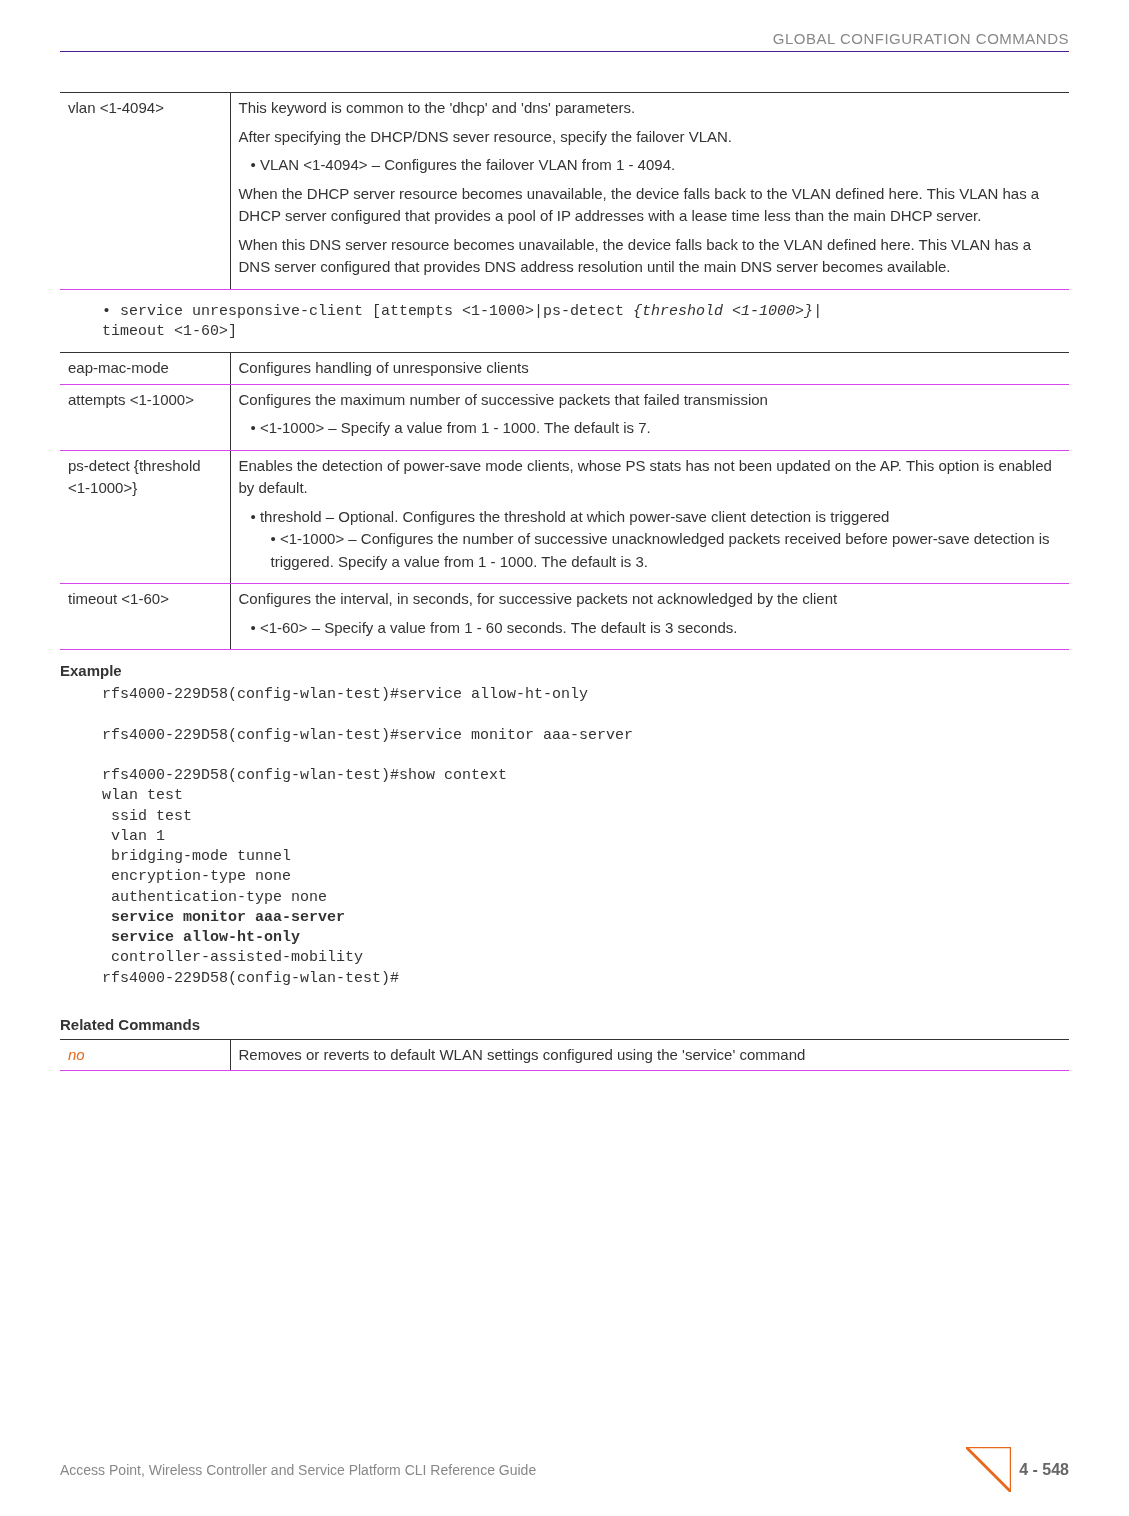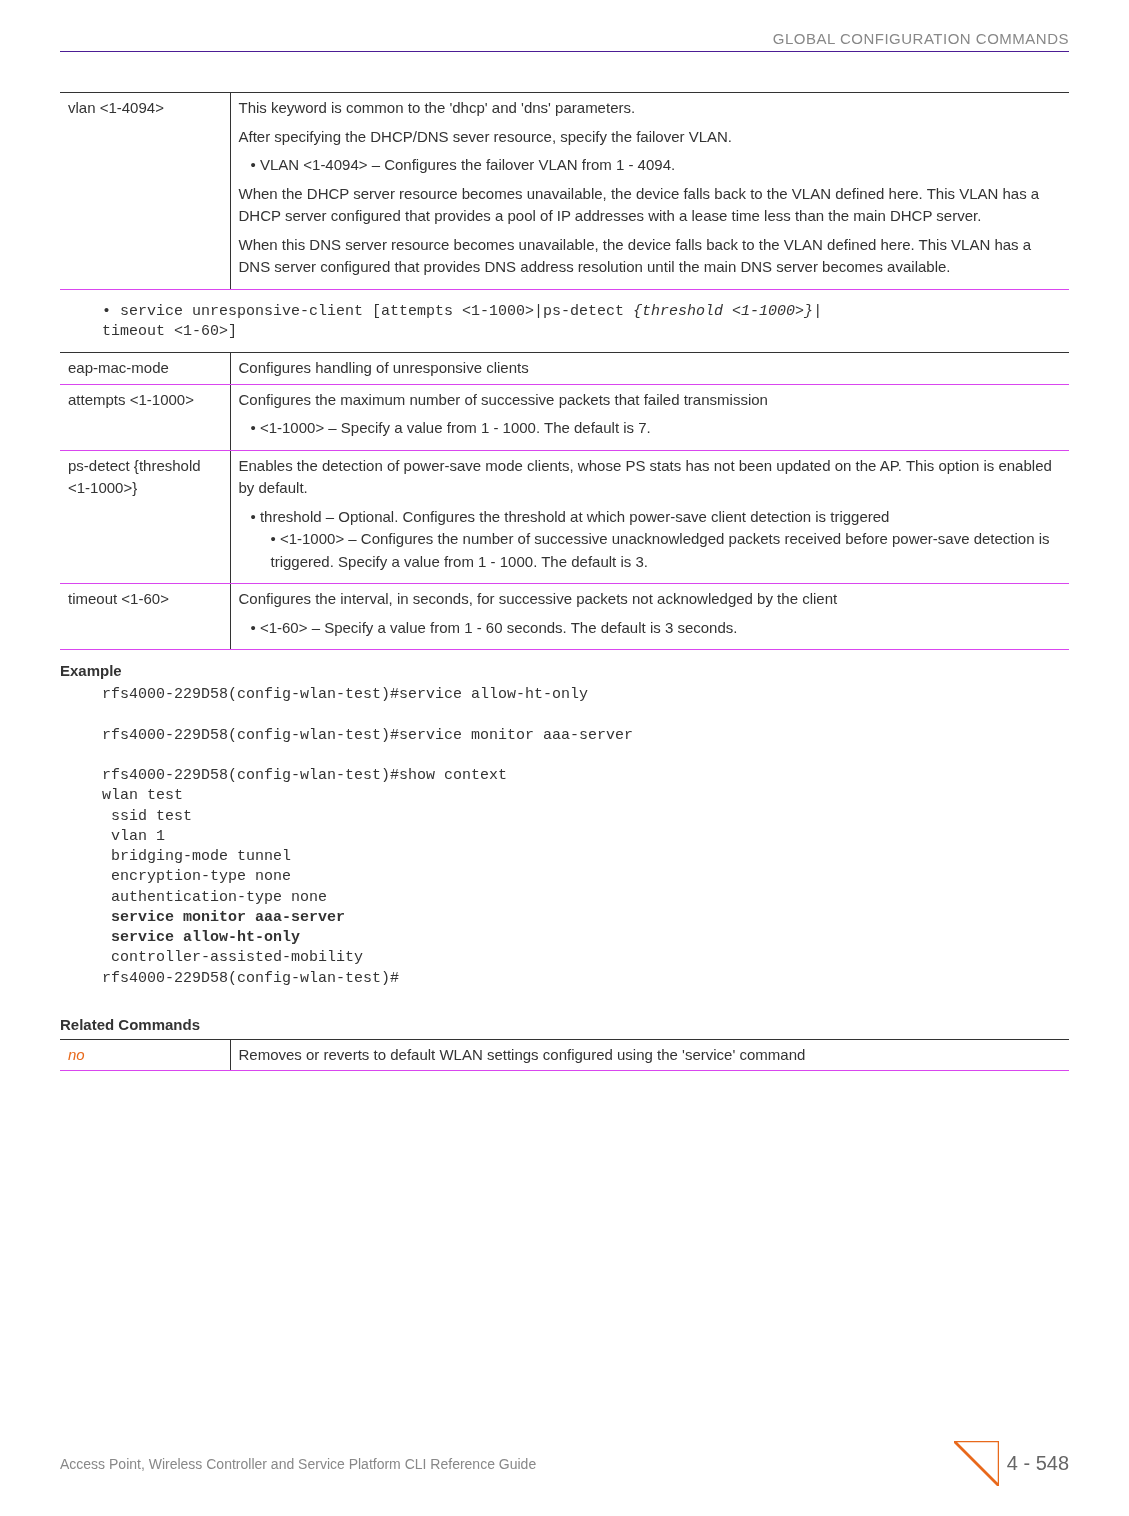--- a/index.html
+++ b/index.html
@@ -88,42 +88,43 @@
     }
     .example-block .bold {
       font-weight: bold;
     }
     .related-cmd {
       color: #e8691b;
       font-style: italic;
     }
     .footer {
       position: absolute;
-      bottom: 30px;
+      bottom: 24px;
       left: 60px;
       right: 60px;
       display: flex;
       justify-content: space-between;
       align-items: center;
       font-size: 14px;
       color: #888;
       font-weight: 300;
     }
     .page-num-box {
       display: flex;
       align-items: center;
       gap: 8px;
     }
     .page-num-box svg {
       width: 45px;
       height: 45px;
     }
     .page-num {
       color: #666;
-      font-size: 20px;
+      font-size: 16px;
+      font-weight: bold;
     }
   </style>
 </head>
 <body>
 
 <div class="header-section">GLOBAL CONFIGURATION COMMANDS</div>
 
 <table class="doc-table">
   <tbody>
       <tr>

